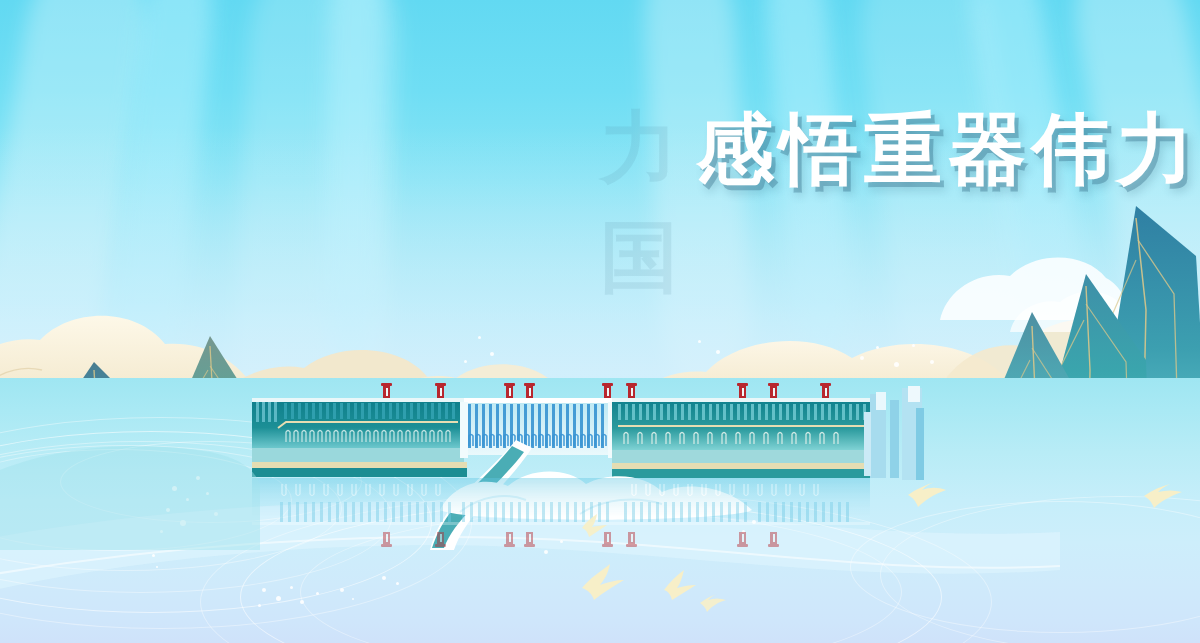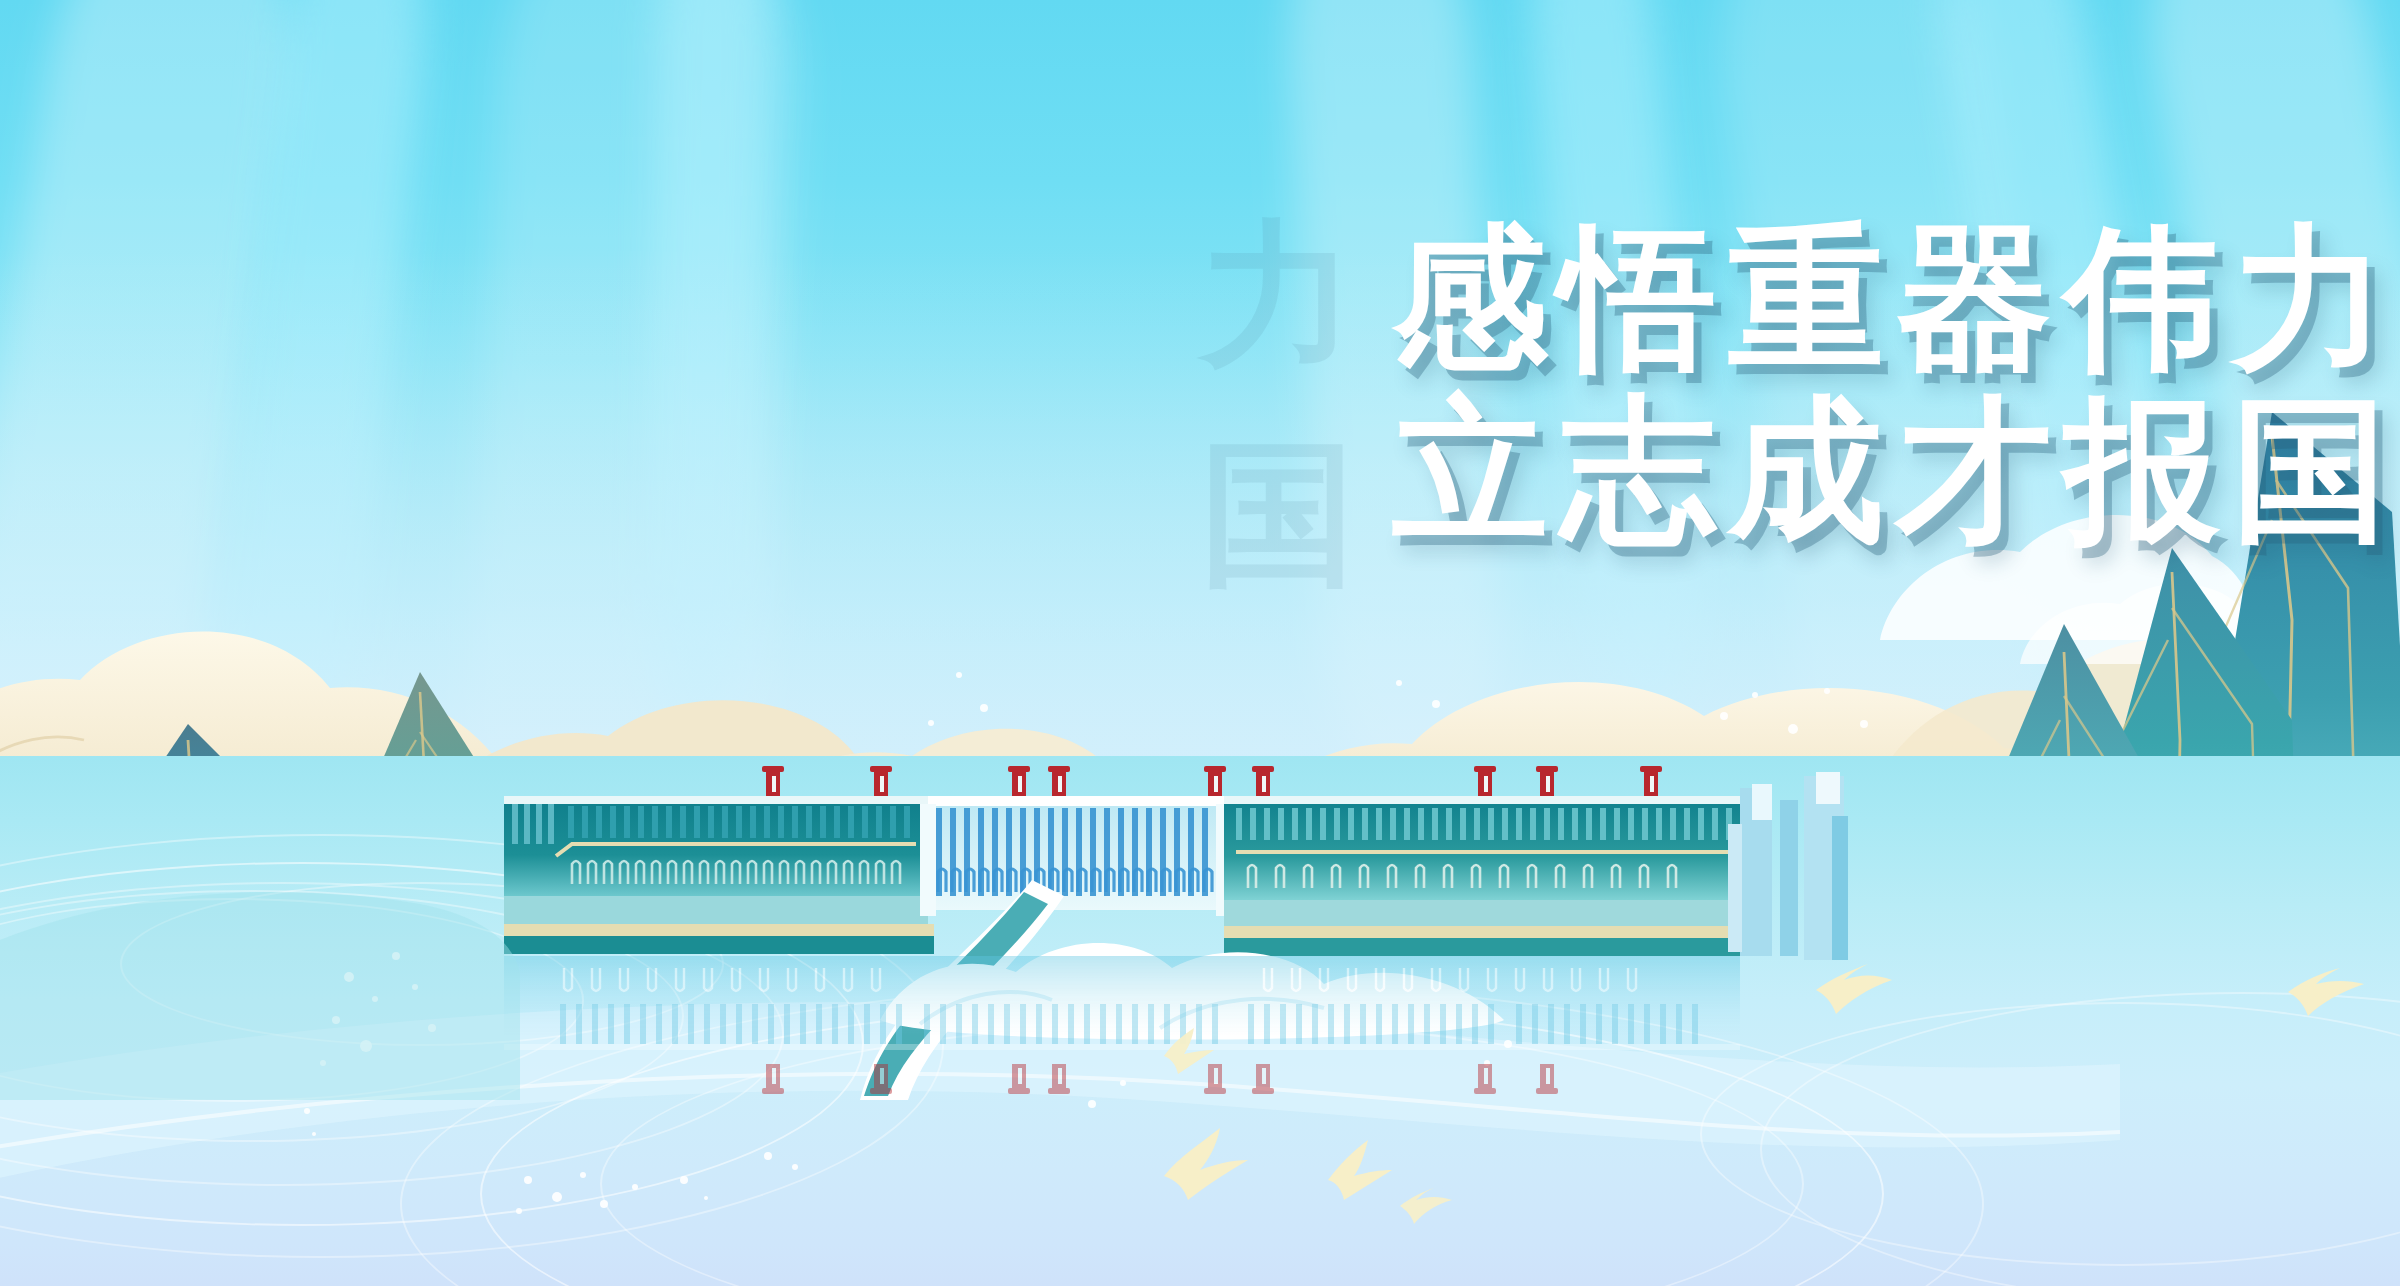--- a/index.html
+++ b/index.html
@@ -800,16 +800,15 @@
   </div>
 
   <div style="position:absolute;left:0;top:430px;">
     <svg width="260" height="120" viewBox="0 0 260 120">
       <path d="M0,40 C60,16 140,10 210,22 C240,28 256,40 260,56 L260,120 L0,120 Z" fill="#9fe2ec" opacity=".45"></path>
     </svg>
   </div>
 
   <div class="titleblock">
     <div class="tline">感悟重器伟力</div>
-    <div class="tline">立志成才报国</div>
   </div>
 
 </div>
 
 </body></html>

